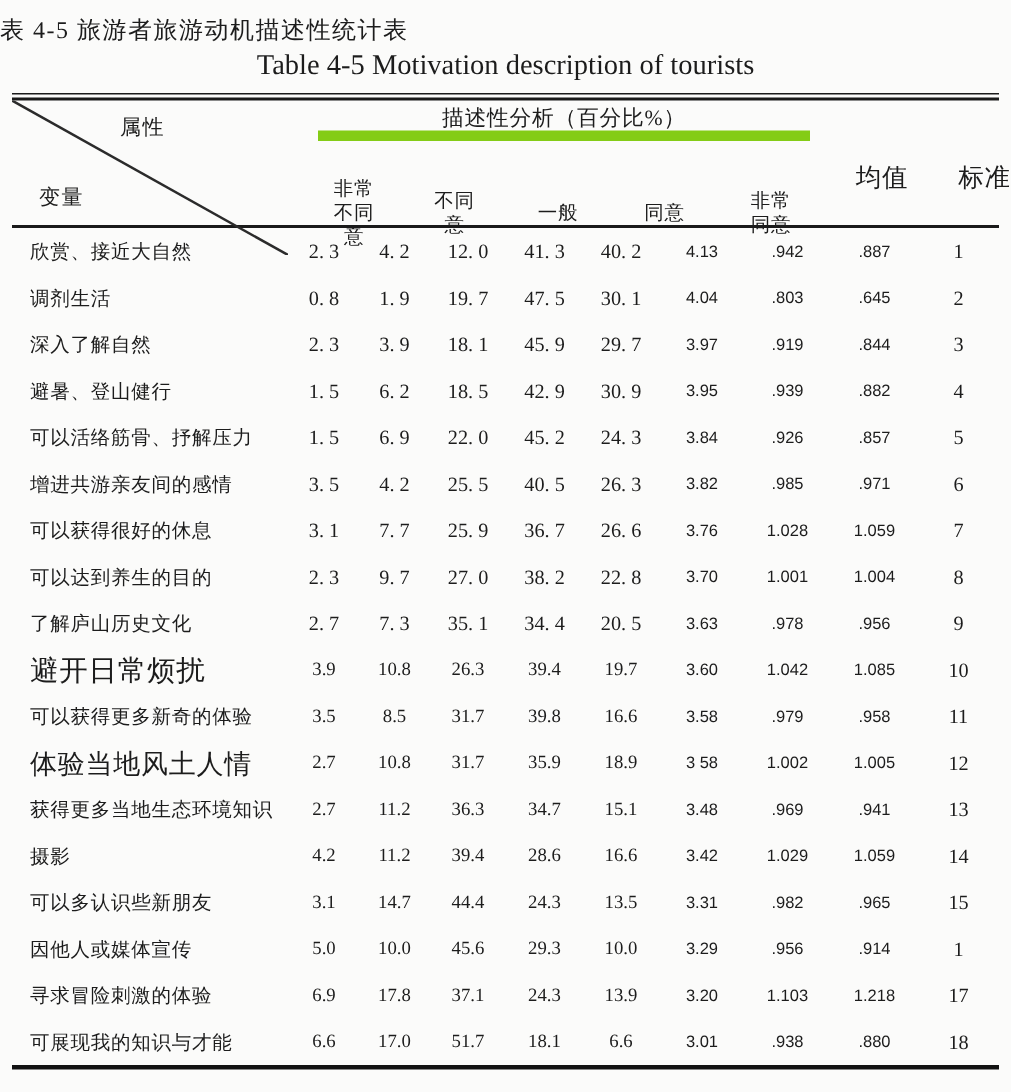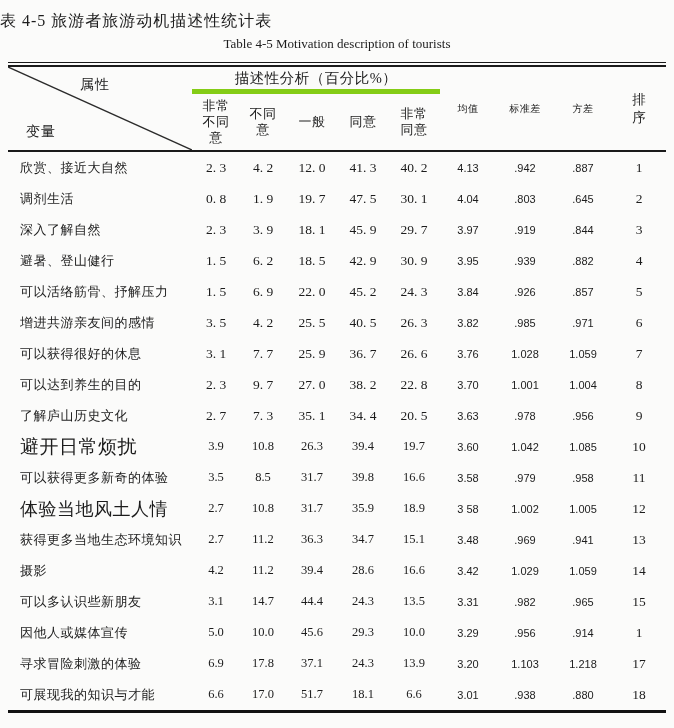--- a/index.html
+++ b/index.html
@@ -10,59 +10,59 @@
     color:#1c1c1c;
     -webkit-font-smoothing:antialiased;
   }
   .page{position:relative;width:674px;height:728px;overflow:hidden;}
 
   .title-zh{
     padding-top:9px;
     font-size:16px;letter-spacing:1px;height:23px;line-height:23px;
   }
   .title-en{
-    text-align:center;font-size:13px;height:24px;line-height:24px;
+    text-align:center;font-size:19px;height:24px;line-height:24px;
   }
 
   .tbl{margin:6px 8px 0 8px;width:658px;}
 
   .rule-top{height:2px;border-top:1px solid #1a1a1a;border-bottom:2px solid #1a1a1a;}
   .rule-mid{border-top:2px solid #1a1a1a;}
   .rule-bottom{border-top:3px solid #121212;}
 
   .cols{
     display:grid;
     grid-template-columns:184px 48px 46px 52px 50px 52px 56px 58px 58px 54px;
   }
 
   
-  .hdr{height:83px;grid-template-rows:27px 56px;}
+  .hdr{height:83px;grid-template-rows:27px 56px;gap:20px;}
   .corner{
     grid-column:1;grid-row:1/3;position:relative;
   }
   .corner svg{position:absolute;left:0;top:0;width:100%;height:100%;}
   .corner-attr{position:absolute;left:72px;top:9px;font-size:14px;letter-spacing:1px;}
   .corner-var{position:absolute;left:18px;top:56px;font-size:14px;letter-spacing:1px;}
 
   .group-hd{
     grid-column:2/7;grid-row:1;
     text-align:center;font-size:14.5px;letter-spacing:.5px;
-    border-bottom:5px solid #84cc16;
+    border-bottom:7px solid #84cc16;
     padding-top:2px;
   }
   .likert{
     grid-row:2;
     display:flex;align-items:center;justify-content:center;
     text-align:center;font-size:13px;line-height:16px;
     white-space:pre-line;letter-spacing:.5px;
   }
   .stat-hd{
     grid-row:1/3;
     display:flex;align-items:center;justify-content:center;
-    font-size:10px;letter-spacing:.5px;
+    font-size:17px;letter-spacing:.5px;
   }
   .rank-hd{
     grid-row:1/3;grid-column:10;
     display:flex;align-items:center;justify-content:center;
     font-size:13.5px;line-height:18px;white-space:pre-line;
   }
 
   
   .row{height:31px;align-items:center;}
   .lbl{

